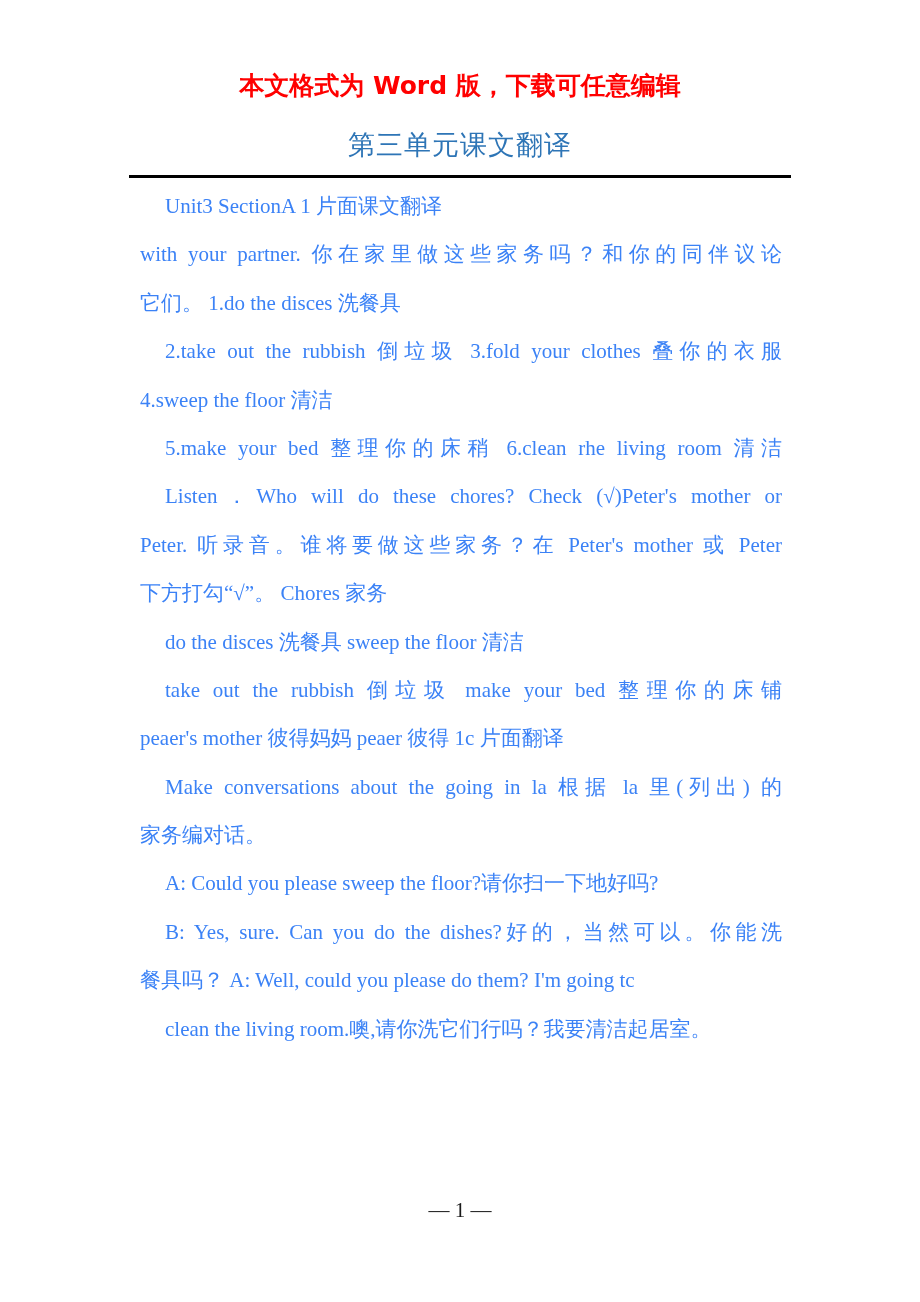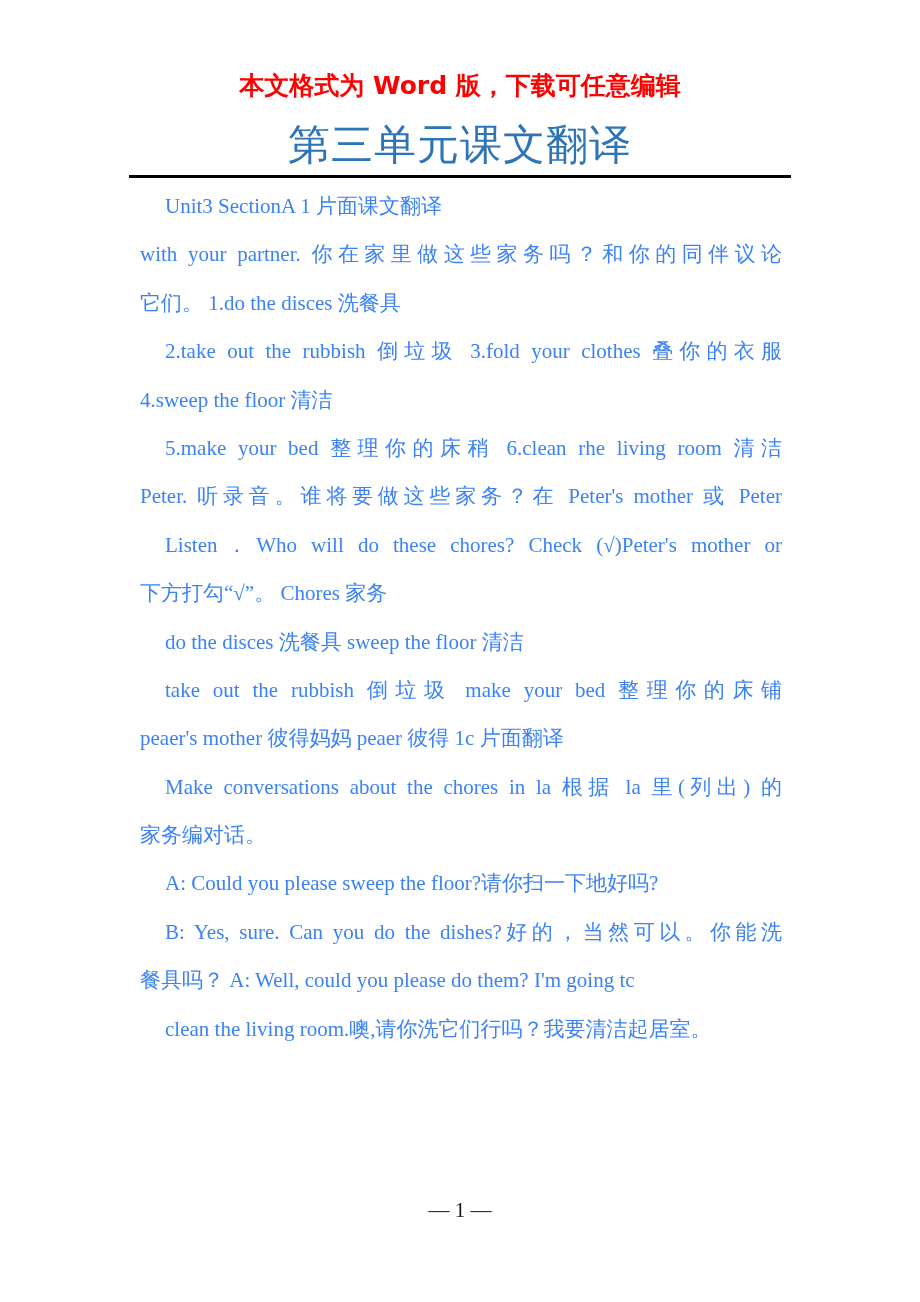--- a/index.html
+++ b/index.html
@@ -6,21 +6,21 @@
     body { width: 920px; height: 1302px; position: relative; overflow: hidden; }
     .page { position: absolute; left: 0; top: 0; width: 920px; height: 1302px; background: #ffffff; }
     .banner {
       position: absolute; left: 0; top: 64px; width: 920px; text-align: center;
       font-family: "DejaVu Sans", "Liberation Sans", sans-serif;
       font-weight: bold; font-size: 25px; line-height: 44px; color: #ff0000;
     }
     .doc-title {
       position: absolute; left: 0; top: 120px; width: 920px; text-align: center;
       font-family: "DejaVu Sans", "Liberation Sans", sans-serif;
-      font-size: 42px; line-height: 50px; color: #2e75b6; letter-spacing: 1px;
+      font-size: 27px; line-height: 50px; color: #2e75b6; letter-spacing: 1px;
     }
     .rule {
       position: absolute; left: 129px; top: 175px; width: 662px; height: 3px; background: #000000;
     }
     .body-text {
       position: absolute; left: 140px; top: 182px; width: 642px;
       font-family: "Liberation Serif", "DejaVu Serif", serif;
       font-size: 21px; line-height: 48.4px; color: #3b82f6;
     }
     .line { white-space: nowrap; height: 48.4px; overflow: visible; }
@@ -40,27 +40,27 @@
   <div class="doc-title">第三单元课文翻译</div>
   <div class="rule"></div>
 
   <div class="body-text">
     <div class="line indent">Unit3 SectionA 1 片面课文翻译</div>
     <div class="line justify">with your partner.  你在家里做这些家务吗？和你的同伴议论</div>
     <div class="line">它们。  1.do the disces 洗餐具</div>
     <div class="line indent justify">2.take out the rubbish 倒垃圾  3.fold your clothes 叠你的衣服</div>
     <div class="line">4.sweep the floor 清洁</div>
     <div class="line indent justify">5.make your bed 整理你的床稍  6.clean rhe living room 清洁</div>
+    <div class="line indent justify">Listen．Who will do these chores? Check (√)Peter's mother or</div>
     <div class="line justify">Peter.  听录音。谁将要做这些家务？在 Peter's mother 或 Peter</div>
-    <div class="line indent justify">Listen．Who will do these chores? Check (√)Peter's mother or</div>
     <div class="line">下方打勾“√”。  Chores 家务</div>
     <div class="line indent">do the disces 洗餐具  sweep the floor 清洁</div>
     <div class="line indent justify">take out the rubbish 倒垃圾  make your bed 整理你的床铺</div>
     <div class="line">peaer's mother 彼得妈妈  peaer 彼得  1c 片面翻译</div>
-    <div class="line indent justify">Make conversations about the chores in la  根据 la 里(列出) 的</div>
+    <div class="line indent justify">Make conversations about the going in la  根据 la 里(列出) 的</div>
     <div class="line">家务编对话。</div>
     <div class="line indent">A: Could you please sweep the floor?请你扫一下地好吗?</div>
     <div class="line indent justify">B: Yes, sure. Can you do the dishes?好的，当然可以。你能洗</div>
     <div class="line">餐具吗？  A: Well, could you please do them? I'm going tc</div>
     <div class="line indent">clean the living room.噢,请你洗它们行吗？我要清洁起居室。</div>
   </div>
 
   <div class="page-number">— 1 —</div>
 </div>
 

